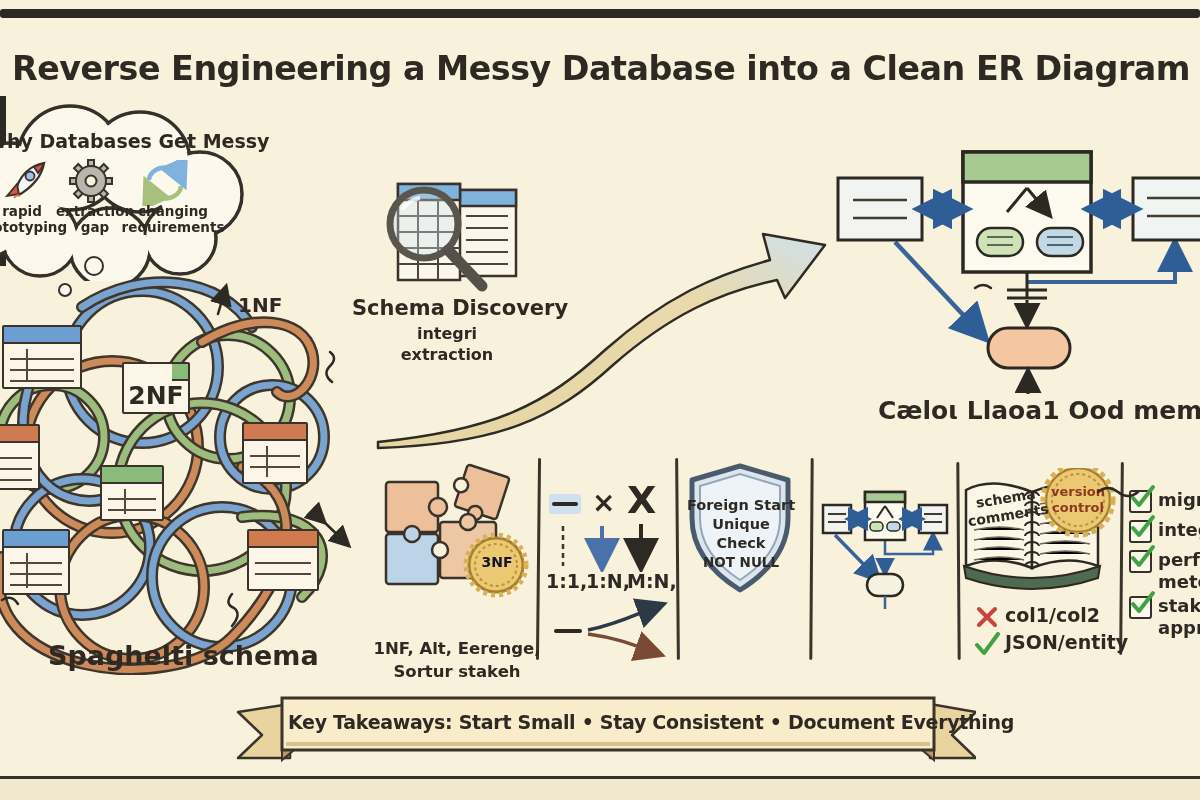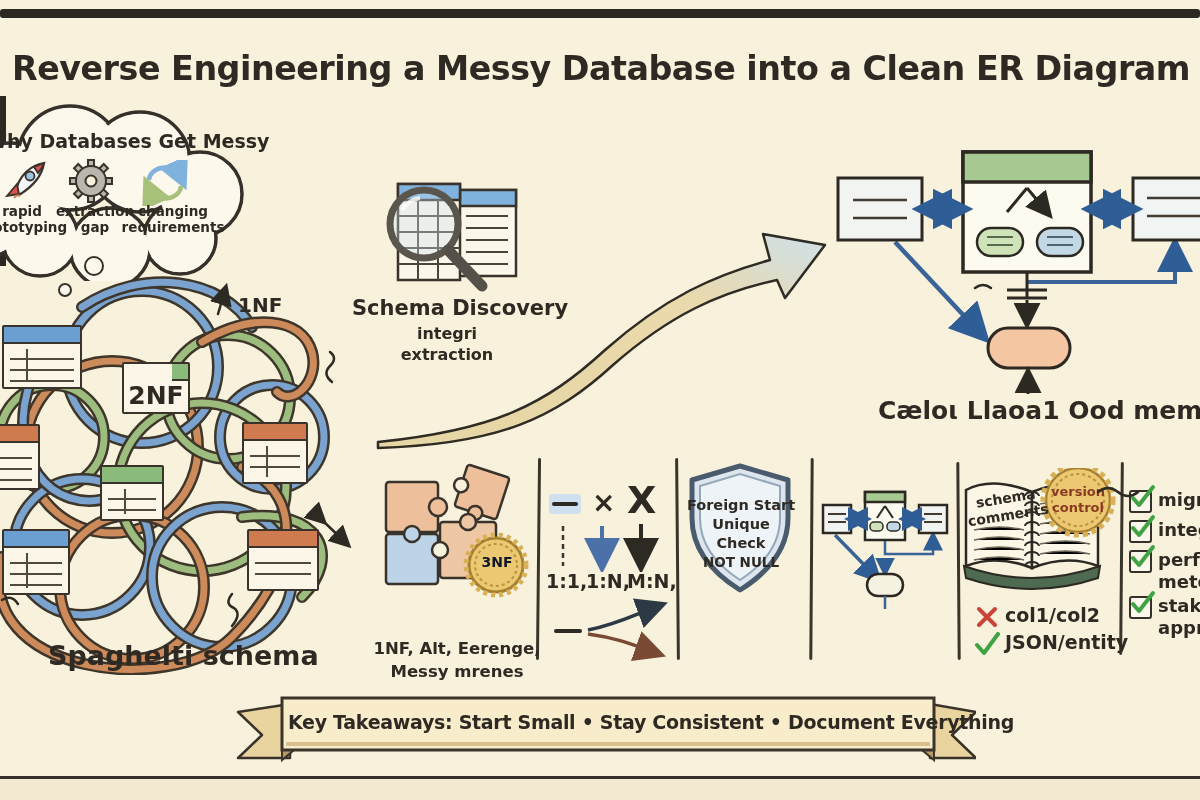--- a/index.html
+++ b/index.html
@@ -277,21 +277,21 @@
     <rect x="68" y="60" width="56" height="56" rx="3" fill="#eec7a4" stroke="#3a332b" stroke-width="2.5"></rect>
     <circle cx="68" cy="88" r="8" fill="#f8f1dc" stroke="#3a332b" stroke-width="2.5"></circle>
     <circle cx="96" cy="60" r="8" fill="#eec7a4" stroke="#3a332b" stroke-width="2.5"></circle>
     <circle cx="124" cy="103" r="27" fill="#ecc873" stroke="#a5802f" stroke-width="3"></circle>
     <circle cx="124" cy="103" r="30" fill="none" stroke="#d9b054" stroke-width="5" stroke-dasharray="4 4"></circle>
     <circle cx="124" cy="103" r="21" fill="none" stroke="#b89339" stroke-width="2" stroke-dasharray="3 3"></circle>
   </svg>
   <div class="abs t ctr nowrap" style="left:478px;top:554px;width:38px;font-size:14px;color:#0f172a;">3NF</div>
   <div class="abs t ctr" style="left:368px;top:598px;width:178px;font-size:16.5px;line-height:1.4;margin-top:39px;">
     <div>1NF, Alt, Eerenge,</div>
-    <div>Messy mrenes</div>
+    <div>Sortur stakeh</div>
   </div>
 
   <div class="abs" style="left:549px;top:494px;width:32px;height:20px;background:#cfe0ef;border-radius:3px;"></div>
   <div class="abs" style="left:552px;top:502px;width:26px;height:4px;background:#2d2a24;border-radius:2px;"></div>
   <div class="abs t" style="left:592px;top:486px;font-size:28px;">×</div>
   <div class="abs t" style="left:627px;top:478px;font-size:38px;">X</div>
   <svg class="abs" style="left:545px;top:524px" width="120" height="48" viewBox="0 0 120 48">
     <defs>
       <marker id="mK" markerWidth="9" markerHeight="9" refX="6" refY="4.5" orient="auto">
           <path d="M0,0 L9,4.5 L0,9 Z" fill="#2d2a24"></path>

